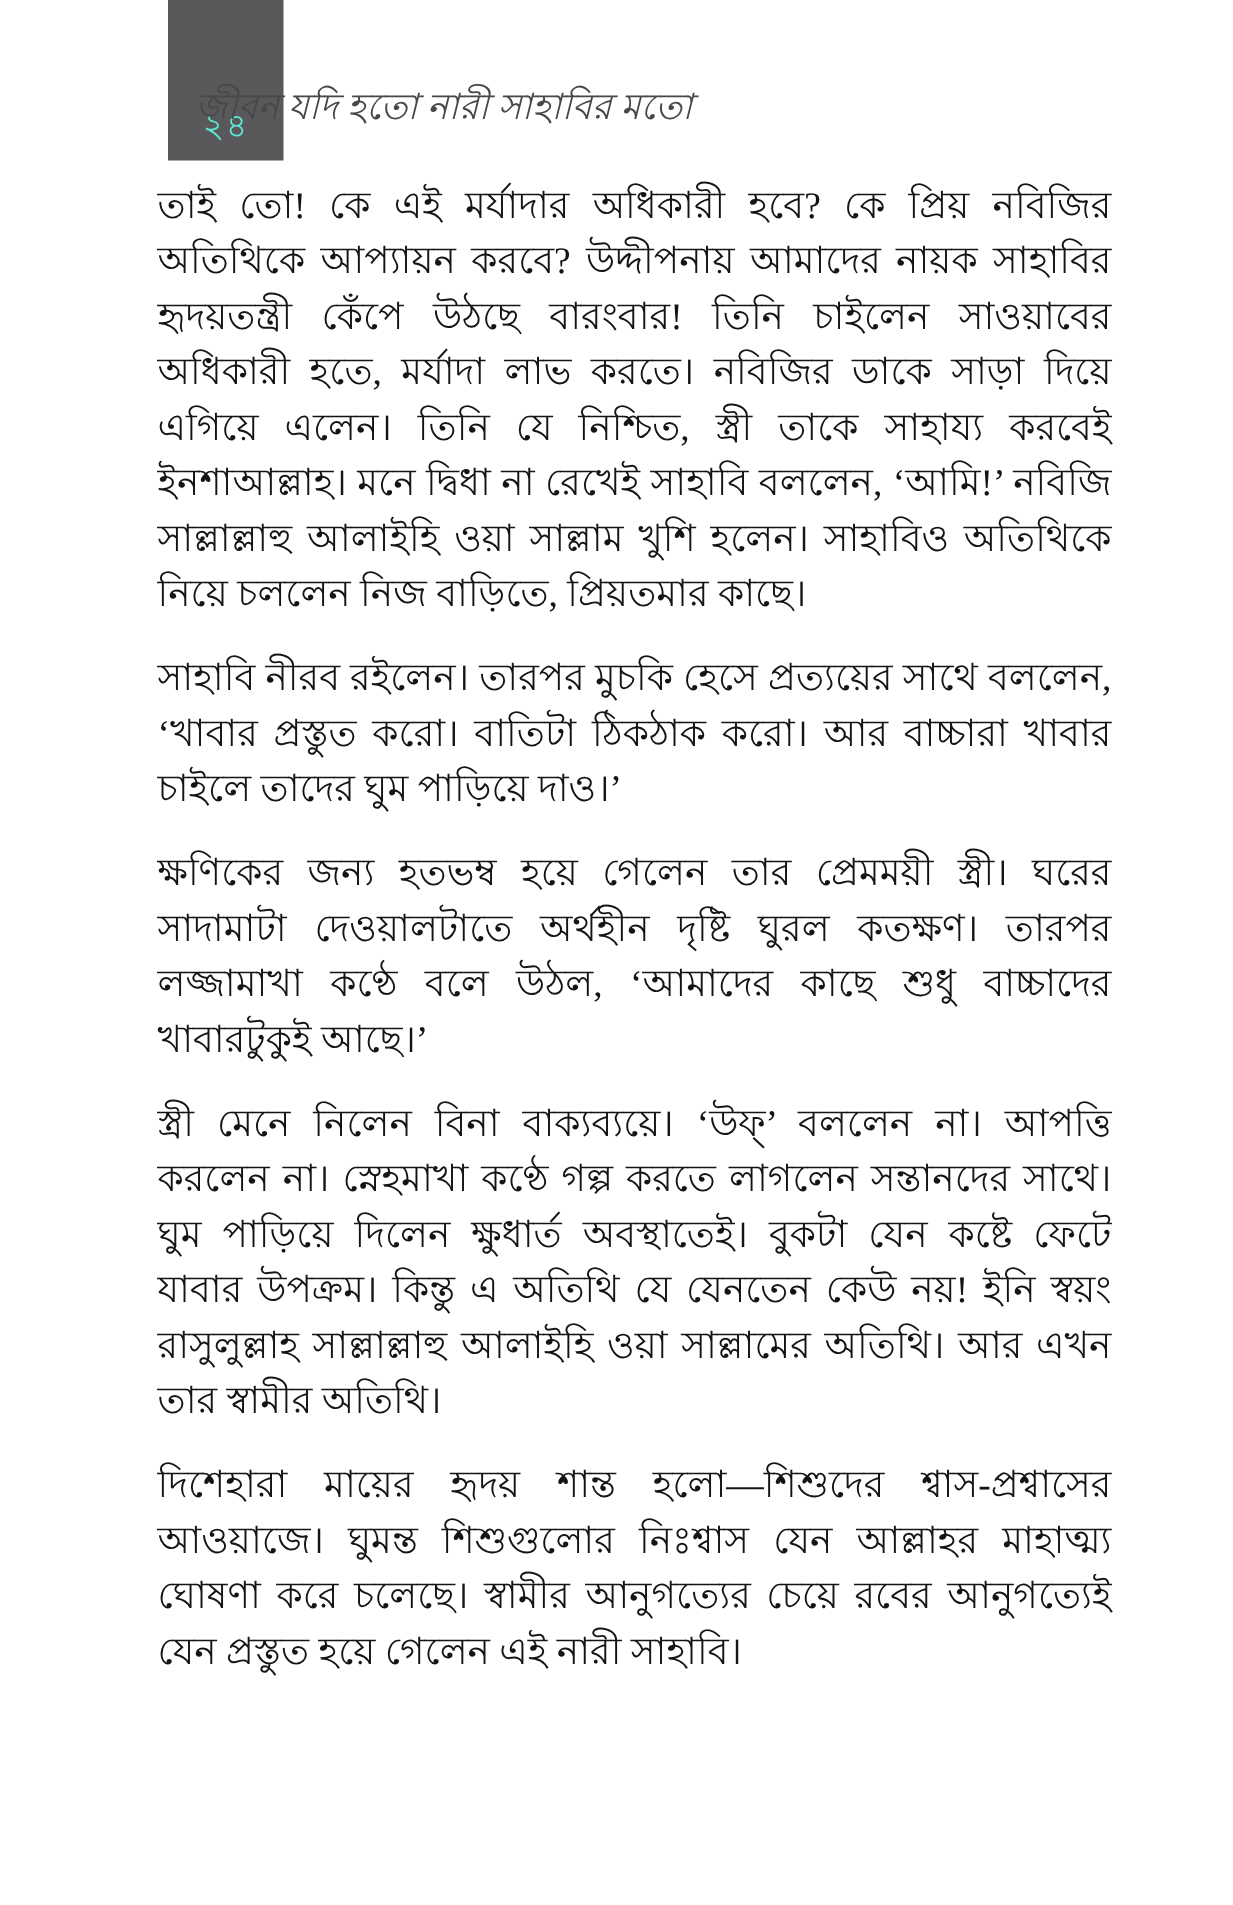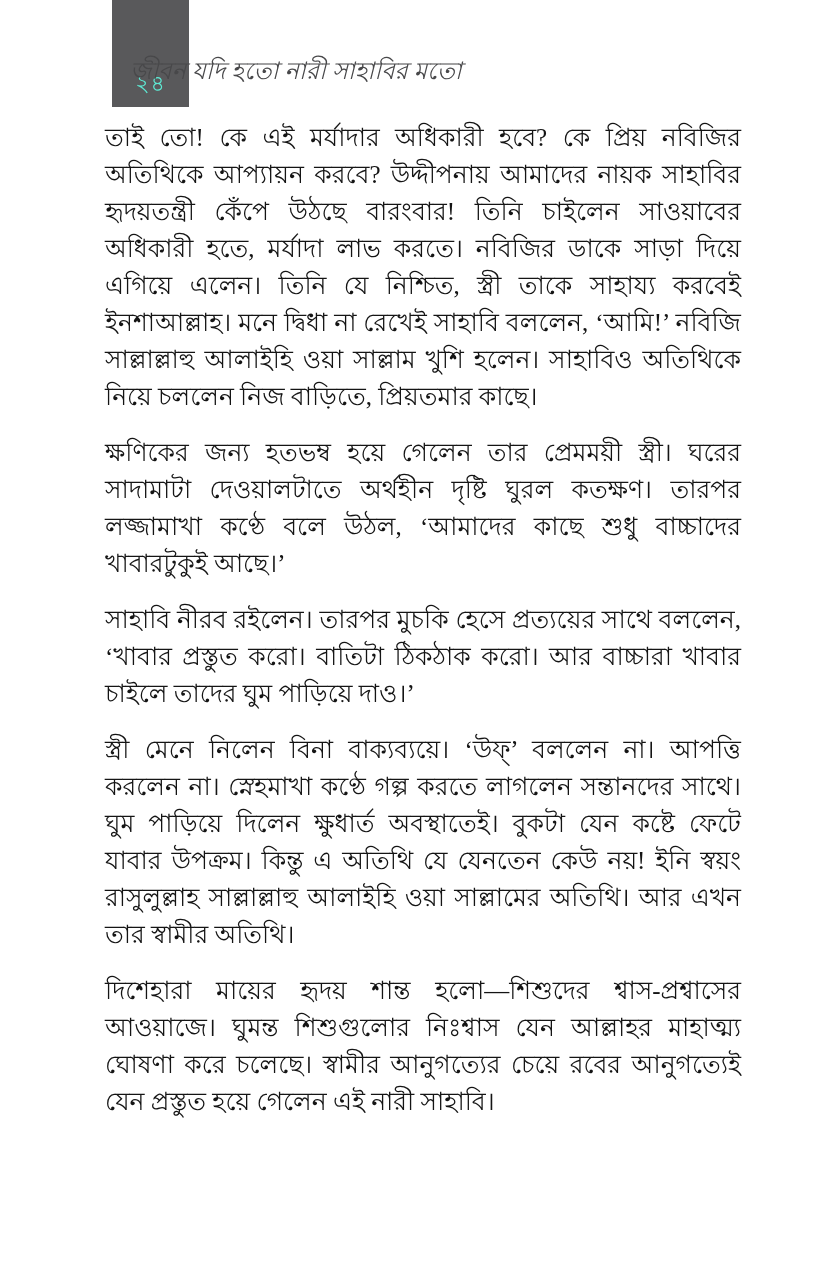--- a/index.html
+++ b/index.html
@@ -72,20 +72,20 @@
 <div class="page" style="background: rgb(255, 255, 255);">
 
   <div class="corner-block" style="background: rgb(89, 89, 91);">
     <span class="page-number" style="color: #5eead4;">২৪</span>
   </div>
 
   <div class="running-title" style="color: rgb(72, 72, 74);">জীবন যদি হতো নারী সাহাবির মতো</div>
 
   <div class="content" style="color: rgb(20, 20, 20);">
     <p>তাই তো! কে এই মর্যাদার অধিকারী হবে? কে প্রিয় নবিজির অতিথিকে আপ্যায়ন করবে? উদ্দীপনায় আমাদের নায়ক সাহাবির হৃদয়তন্ত্রী কেঁপে উঠছে বারংবার!  তিনি চাইলেন সাওয়াবের অধিকারী হতে, মর্যাদা লাভ করতে। নবিজির ডাকে সাড়া দিয়ে এগিয়ে এলেন। তিনি যে নিশ্চিত, স্ত্রী তাকে সাহায্য করবেই ইনশাআল্লাহ। মনে দ্বিধা না রেখেই সাহাবি বললেন, ‘আমি!’ নবিজি সাল্লাল্লাহু আলাইহি ওয়া সাল্লাম খুশি হলেন। সাহাবিও অতিথিকে নিয়ে চললেন নিজ বাড়িতে, প্রিয়তমার কাছে।</p>
+    <p>সাহাবি নীরব রইলেন। তারপর মুচকি হেসে প্রত্যয়ের সাথে বললেন, ‘খাবার প্রস্তুত করো। বাতিটা ঠিকঠাক করো। আর বাচ্চারা খাবার চাইলে তাদের ঘুম পাড়িয়ে দাও।’</p>
     <p>ক্ষণিকের জন্য হতভম্ব হয়ে গেলেন তার প্রেমময়ী স্ত্রী। ঘরের সাদামাটা দেওয়ালটাতে অর্থহীন দৃষ্টি ঘুরল কতক্ষণ। তারপর লজ্জামাখা কণ্ঠে বলে উঠল, ‘আমাদের কাছে শুধু বাচ্চাদের খাবারটুকুই আছে।’</p>
-    <p>সাহাবি নীরব রইলেন। তারপর মুচকি হেসে প্রত্যয়ের সাথে বললেন, ‘খাবার প্রস্তুত করো। বাতিটা ঠিকঠাক করো। আর বাচ্চারা খাবার চাইলে তাদের ঘুম পাড়িয়ে দাও।’</p>
     <p>স্ত্রী মেনে নিলেন বিনা বাক্যব্যয়ে। ‘উফ্‌’ বললেন না। আপত্তি করলেন না। স্নেহমাখা কণ্ঠে গল্প করতে লাগলেন সন্তানদের সাথে। ঘুম পাড়িয়ে দিলেন ক্ষুধার্ত অবস্থাতেই। বুকটা যেন কষ্টে ফেটে যাবার উপক্রম। কিন্তু এ অতিথি যে যেনতেন কেউ নয়! ইনি স্বয়ং রাসুলুল্লাহ সাল্লাল্লাহু আলাইহি ওয়া সাল্লামের অতিথি। আর এখন তার স্বামীর অতিথি।</p>
     <p>দিশেহারা মায়ের হৃদয় শান্ত হলো—শিশুদের শ্বাস-প্রশ্বাসের আওয়াজে। ঘুমন্ত শিশুগুলোর নিঃশ্বাস যেন আল্লাহর মাহাত্ম্য ঘোষণা করে চলেছে। স্বামীর আনুগত্যের চেয়ে রবের আনুগত্যেই যেন প্রস্তুত হয়ে গেলেন এই নারী সাহাবি।</p>
 
   </div>
 
 </div>
 
 </body></html>

